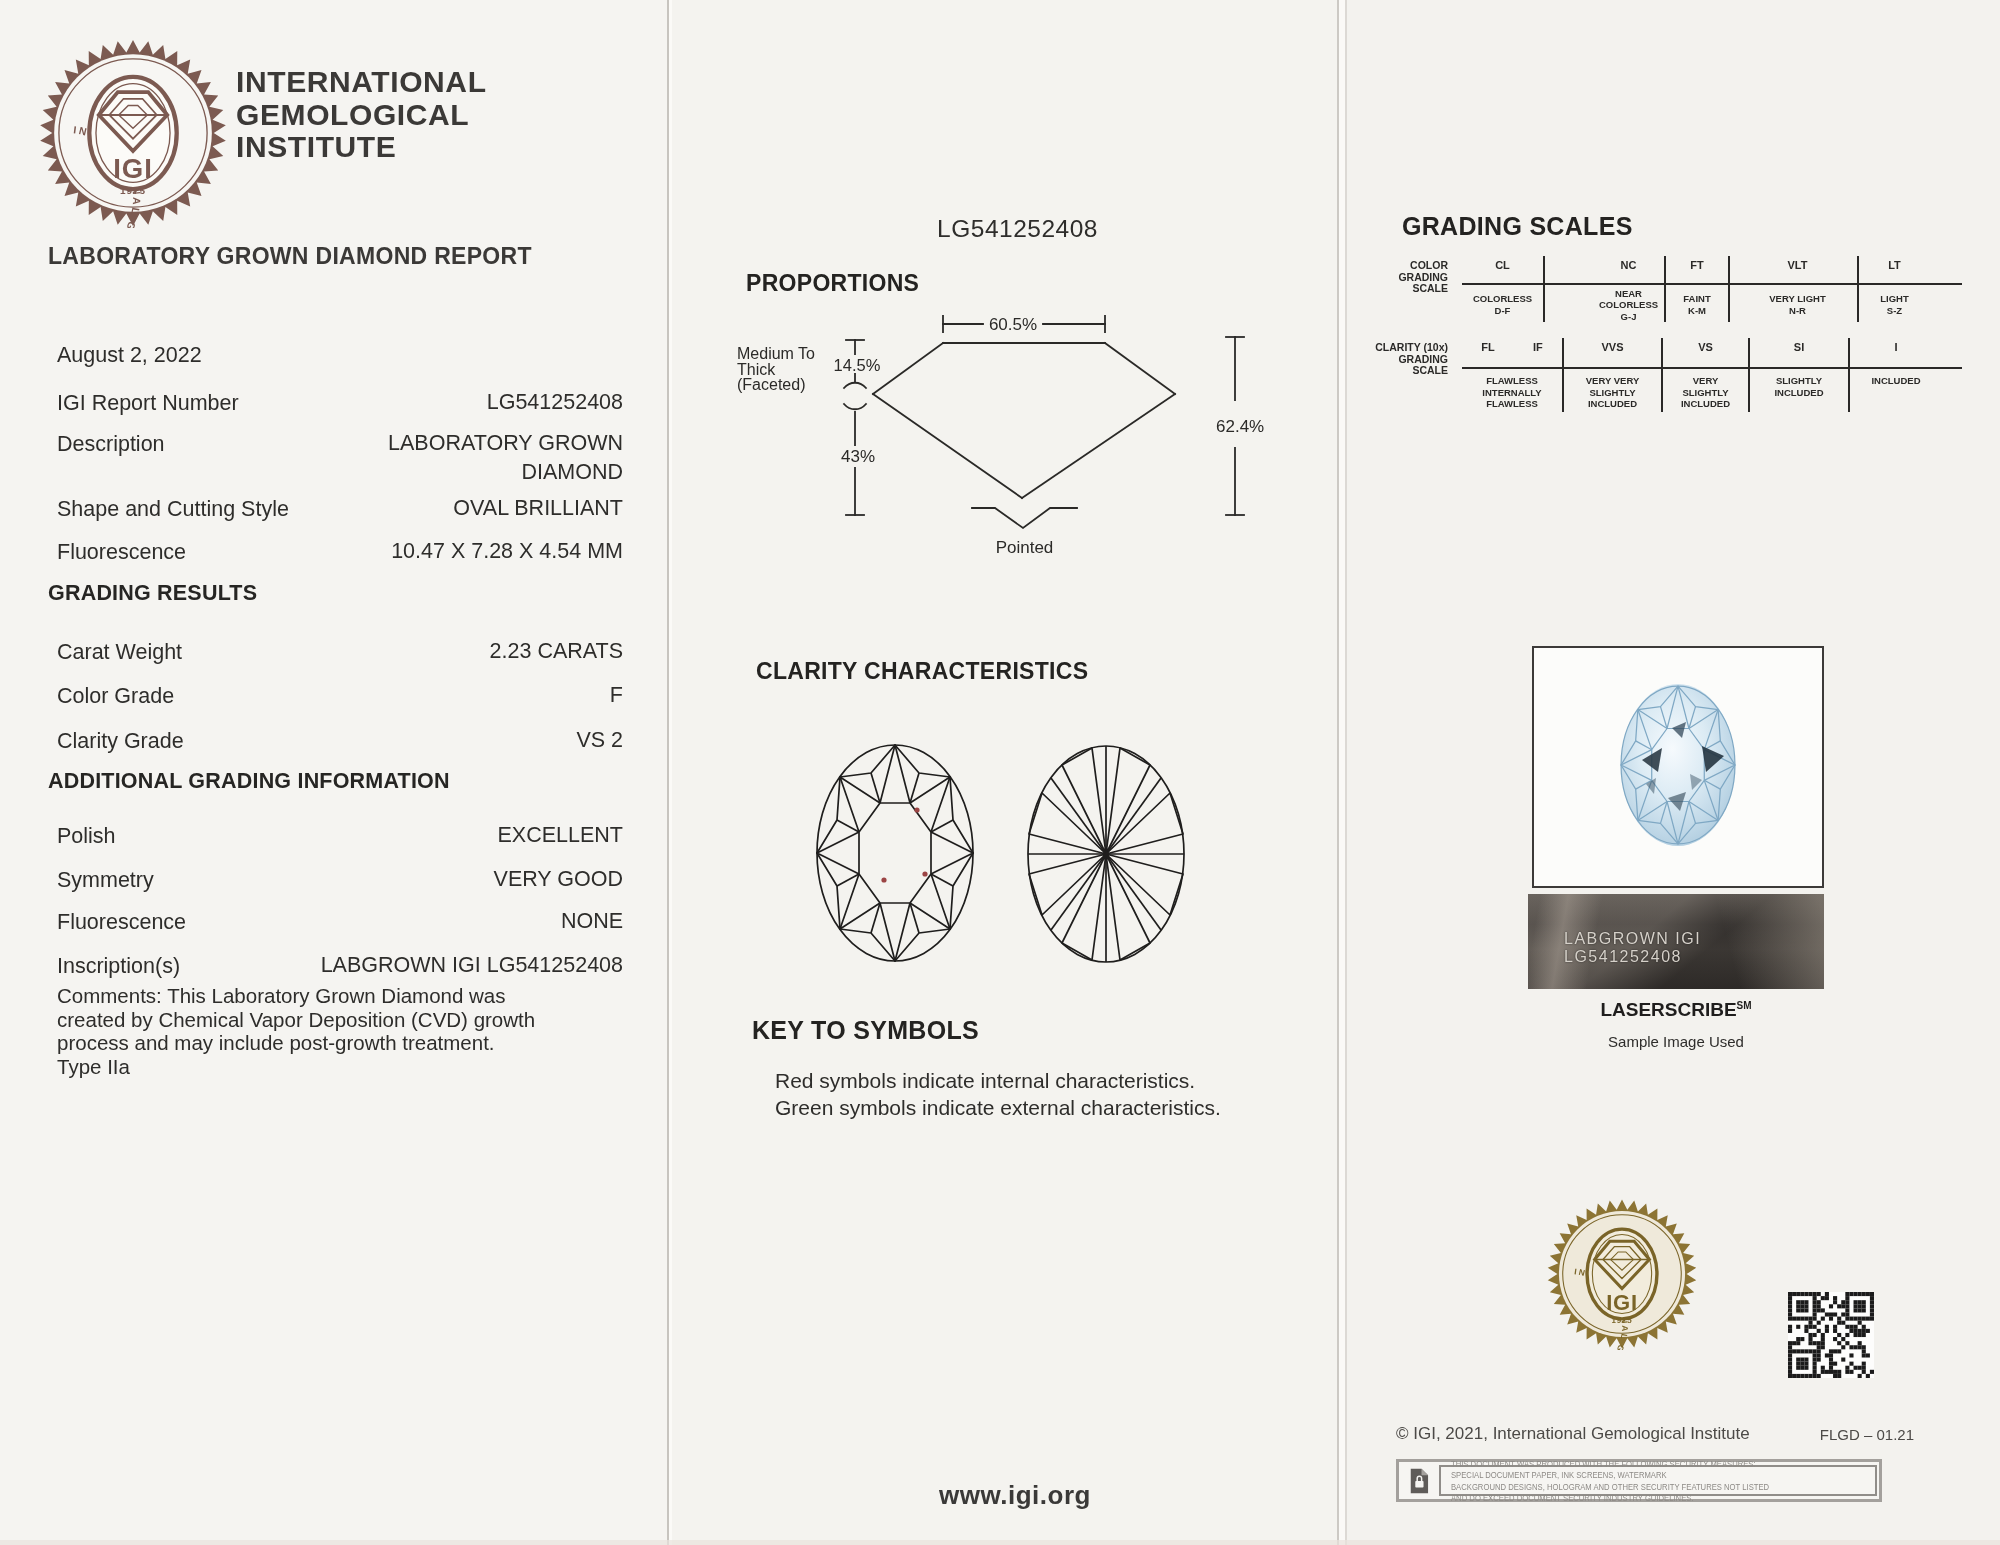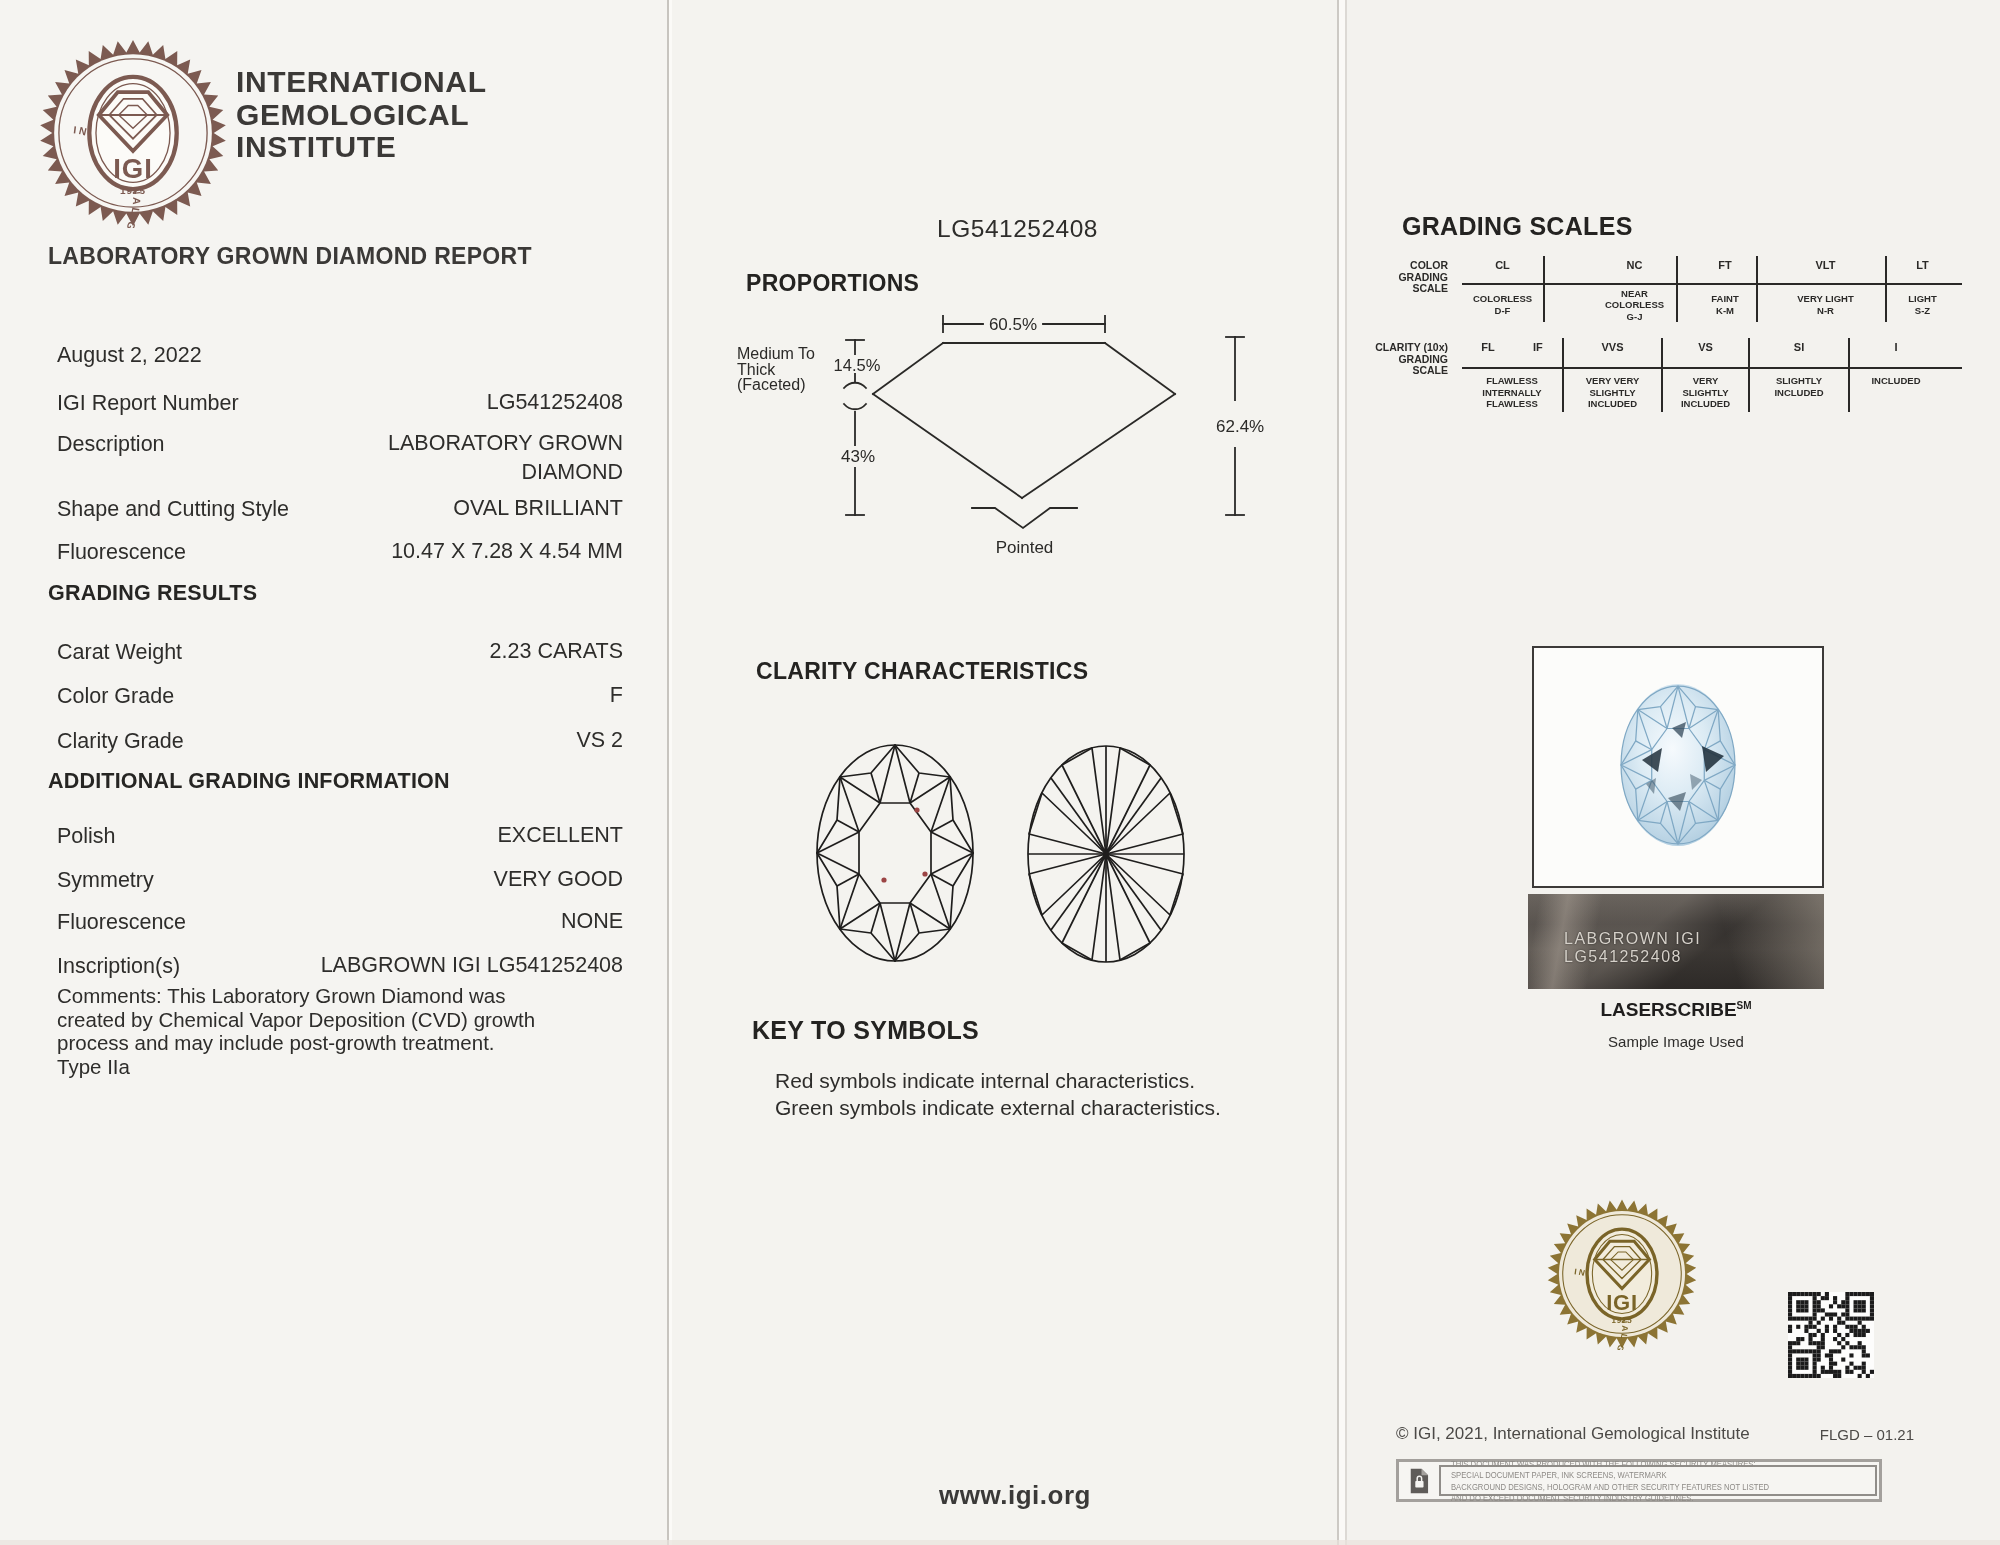--- a/index.html
+++ b/index.html
@@ -263,27 +263,27 @@
   <div class="scale-label" style="left:1386px;top:260px;width:62px;">COLOR
 GRADING
 SCALE</div>
   <div class="scale" style="left:1462px;top:256px;width:500px;height:66px;">
     <div class="hline" style="top:27px;"></div>
     <div class="scol sep" style="width:83px;">
         <div class="scode">CL</div>
         <div class="sdesc">COLORLESS
 D-F</div>
       </div>
-    <div class="scol sep" style="width:133px;padding-left:48px;">
+    <div class="scol sep" style="width:121px;padding-left:48px;">
         <div class="scode">NC</div>
         <div class="sdesc">NEAR
 COLORLESS
 G-J</div>
       </div>
-    <div class="scol sep" style="width:64px;margin-left:16px;">
+    <div class="scol sep" style="width:64px;">
         <div class="scode">FT</div>
         <div class="sdesc">FAINT
 K-M</div>
       </div>
     <div class="scol sep" style="width:129px;padding-left:8px;">
         <div class="scode">VLT</div>
         <div class="sdesc">VERY LIGHT
 N-R</div>
       </div>
     <div class="scol" style="width:71px;">

